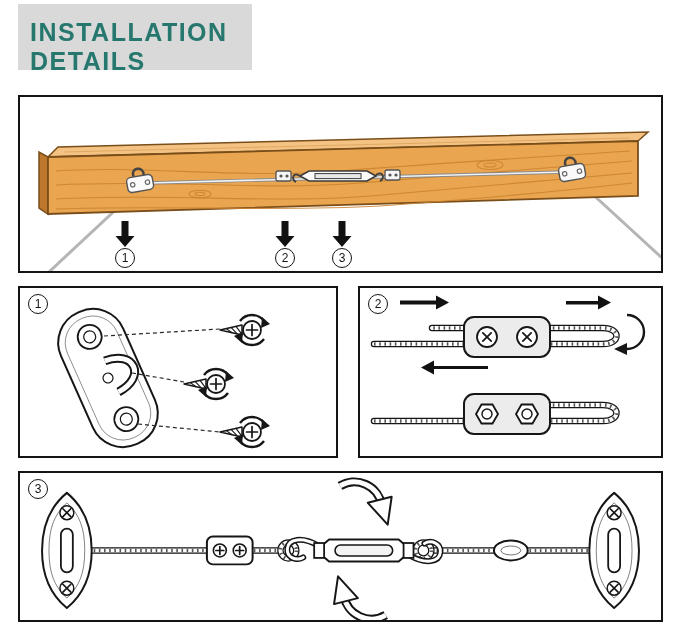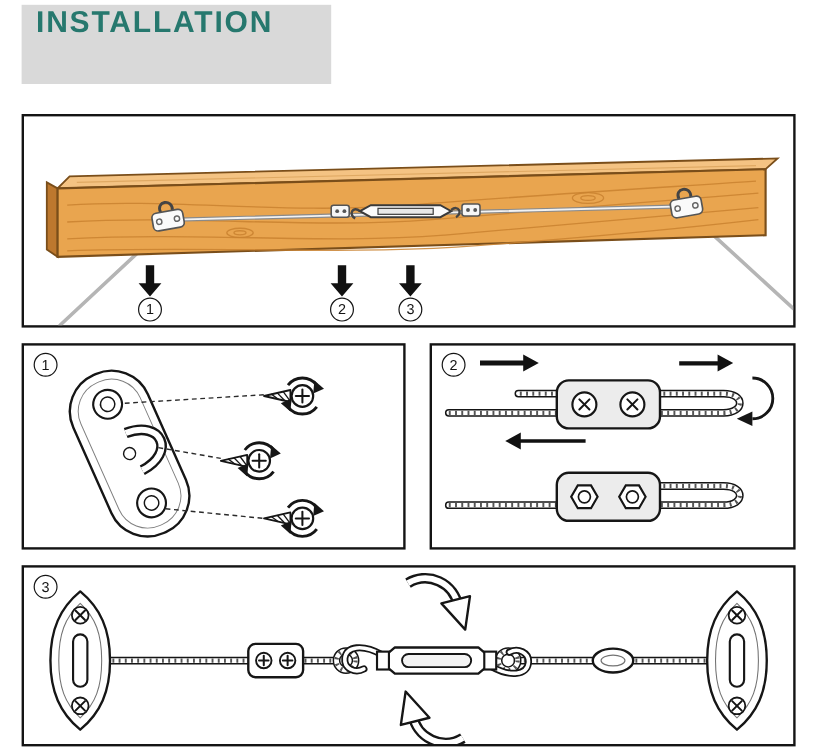--- a/index.html
+++ b/index.html
@@ -1,21 +1,21 @@
 <!DOCTYPE html>
 <html><head>
 <meta charset="utf-8">
 <style>
   * { margin:0; padding:0; box-sizing:border-box; }
   html,body { background:#ffffff; }
   body { font-family:"Liberation Sans", sans-serif; }
   .page { position:relative; width:679px; height:629px; background:#fff; overflow:hidden; }
 
-  .title-box { position:absolute; left:18px; top:4px; width:258px; height:66px;
-               background:#d9d9d9; padding:1px 0 0 12px; }
+  .title-box { position:absolute; left:18px; top:4px; width:234px; height:66px;
+               background:#d9d9d9; padding:14px 0 0 12px; }
   .title-line { display:block; color:#26786e; font-size:25px; font-weight:bold;
                 letter-spacing:1.5px; line-height:29px; }
 
   .panel { position:absolute; background:#fff; border:2px solid #141414; }
   .panel-overview { left:18px; top:95px;  width:645px; height:178px; }
   .panel-step1    { left:18px; top:286px; width:320px; height:172px; }
   .panel-step2    { left:358px;top:286px; width:305px; height:172px; }
   .panel-step3    { left:18px; top:471px; width:645px; height:151px; }
 
   svg.fig { position:absolute; left:0; top:0; width:100%; height:100%; display:block; }
@@ -47,20 +47,21 @@
   .hookA{ fill:none; stroke:#161616; stroke-width:6; stroke-linecap:round; }
   .hookB{ fill:none; stroke:#ffffff; stroke-width:3; stroke-linecap:round; }
 </style>
 </head>
 <body>
 
 <div class="page">
 
   <div class="title-box">
     <span class="title-line">INSTALLATION</span>
+    <span class="title-line">DETAILS</span>
   </div>
 
   <div class="panel panel-overview">
     <svg class="fig" viewBox="0 0 641 174">
       <g>
         <line x1="118" y1="92" x2="30" y2="174" stroke="#b5b5b5" stroke-width="3" stroke-linecap="round"></line>
       </g>
       <g>
         <line x1="556" y1="82" x2="641" y2="160" stroke="#b5b5b5" stroke-width="3" stroke-linecap="round"></line>
       </g>

